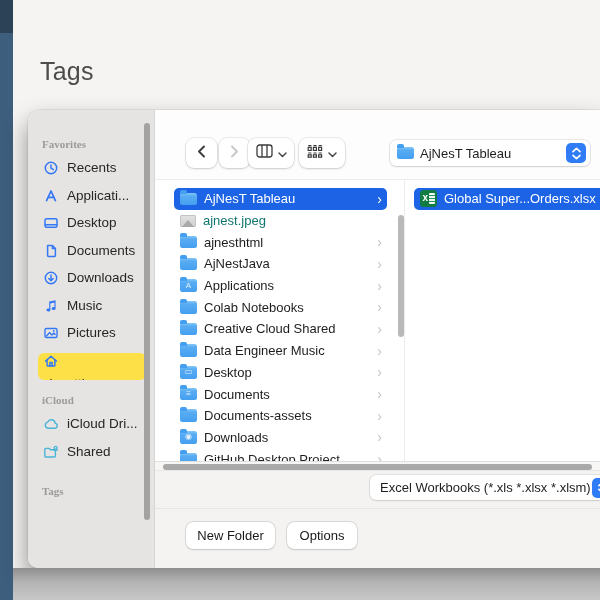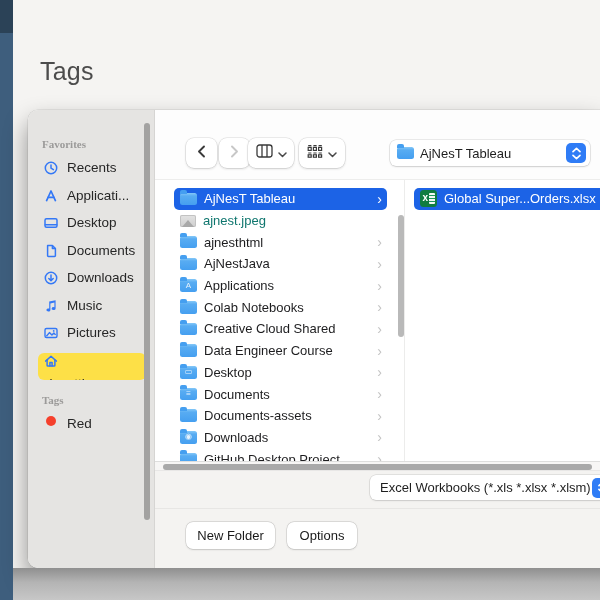--- a/index.html
+++ b/index.html
@@ -201,28 +201,47 @@
           <svg width="16" height="16" viewBox="0 0 16 16" fill="none" stroke="currentColor" stroke-width="1.5" stroke-linecap="round" stroke-linejoin="round">
               <path d="M2.6 8.1 L8 3.3 L13.4 8.1"></path>
               <path d="M4.1 6.9 V12.3 a.8.8 0 0 0 .8.8 h6.2 a.8.8 0 0 0 .8-.8 V6.9"></path>
               <path d="M6.9 13 V9.4 h2.2 V13"></path>
             </svg>
         </span>
         <span>ajnestthe...</span>
       </div>
     </div>
 
+    <div class="sb-section">
+      <div class="sb-header">iCloud</div>
+
+      <div class="sb-item">
+        <span class="sb-ico cyan">
+          <svg width="16" height="16" viewBox="0 0 16 16" fill="none" stroke="currentColor" stroke-width="1.4" stroke-linejoin="round">
+              <path d="M5 12.3 h6.6 a2.6 2.6 0 0 0 .5-5.15 A3.8 3.8 0 0 0 4.8 6.1 A3.15 3.15 0 0 0 5 12.3 z"></path>
+            </svg>
+        </span>
+        <span>iCloud Dri...</span>
+      </div>
+
+      <div class="sb-item">
+        <span class="sb-ico cyan">
+          <svg width="16" height="16" viewBox="0 0 16 16" fill="none" stroke="currentColor" stroke-width="1.4" stroke-linejoin="round">
+              <path d="M1.8 5.4 V12 a1 1 0 0 0 1 1 h8.6 a1 1 0 0 0 1-1 V6.8 a1 1 0 0 0 -1-1 H7.6 L6.2 4.4 H2.8 a1 1 0 0 0 -1 1 z"></path>
+              <circle cx="12.6" cy="3.9" r="1.5"></circle>
+              <path d="M10.7 6.9 a2 2 0 0 1 3.8 0"></path>
+            </svg>
+        </span>
+        <span>Shared</span>
+      </div>
+    </div>
 
     <div class="sb-section">
       <div class="sb-header">Tags</div>
 
-      <div class="sb-item">
-        <span class="tag-dot tag-red"></span>
-        <span>Red</span>
-      </div>
 
       <div class="sb-item">
         
         
       </div>
     </div>
 
     <div class="sb-scroll"></div>
   </div>
 
@@ -321,21 +340,21 @@
           <span>Colab Notebooks</span>
           <span class="chev">›</span>
         </div>
         <div class="row">
           <span class="icon-folder"></span>
           <span>Creative Cloud Shared</span>
           <span class="chev">›</span>
         </div>
         <div class="row">
           <span class="icon-folder"></span>
-          <span>Data Engineer Course</span>
+          <span>Data Engineer Music</span>
           <span class="chev">›</span>
         </div>
         <div class="row">
           <span class="icon-folder">
               <span class="folder-glyph">▭</span>
             </span>
           <span>Desktop</span>
           <span class="chev">›</span>
         </div>
         <div class="row">

